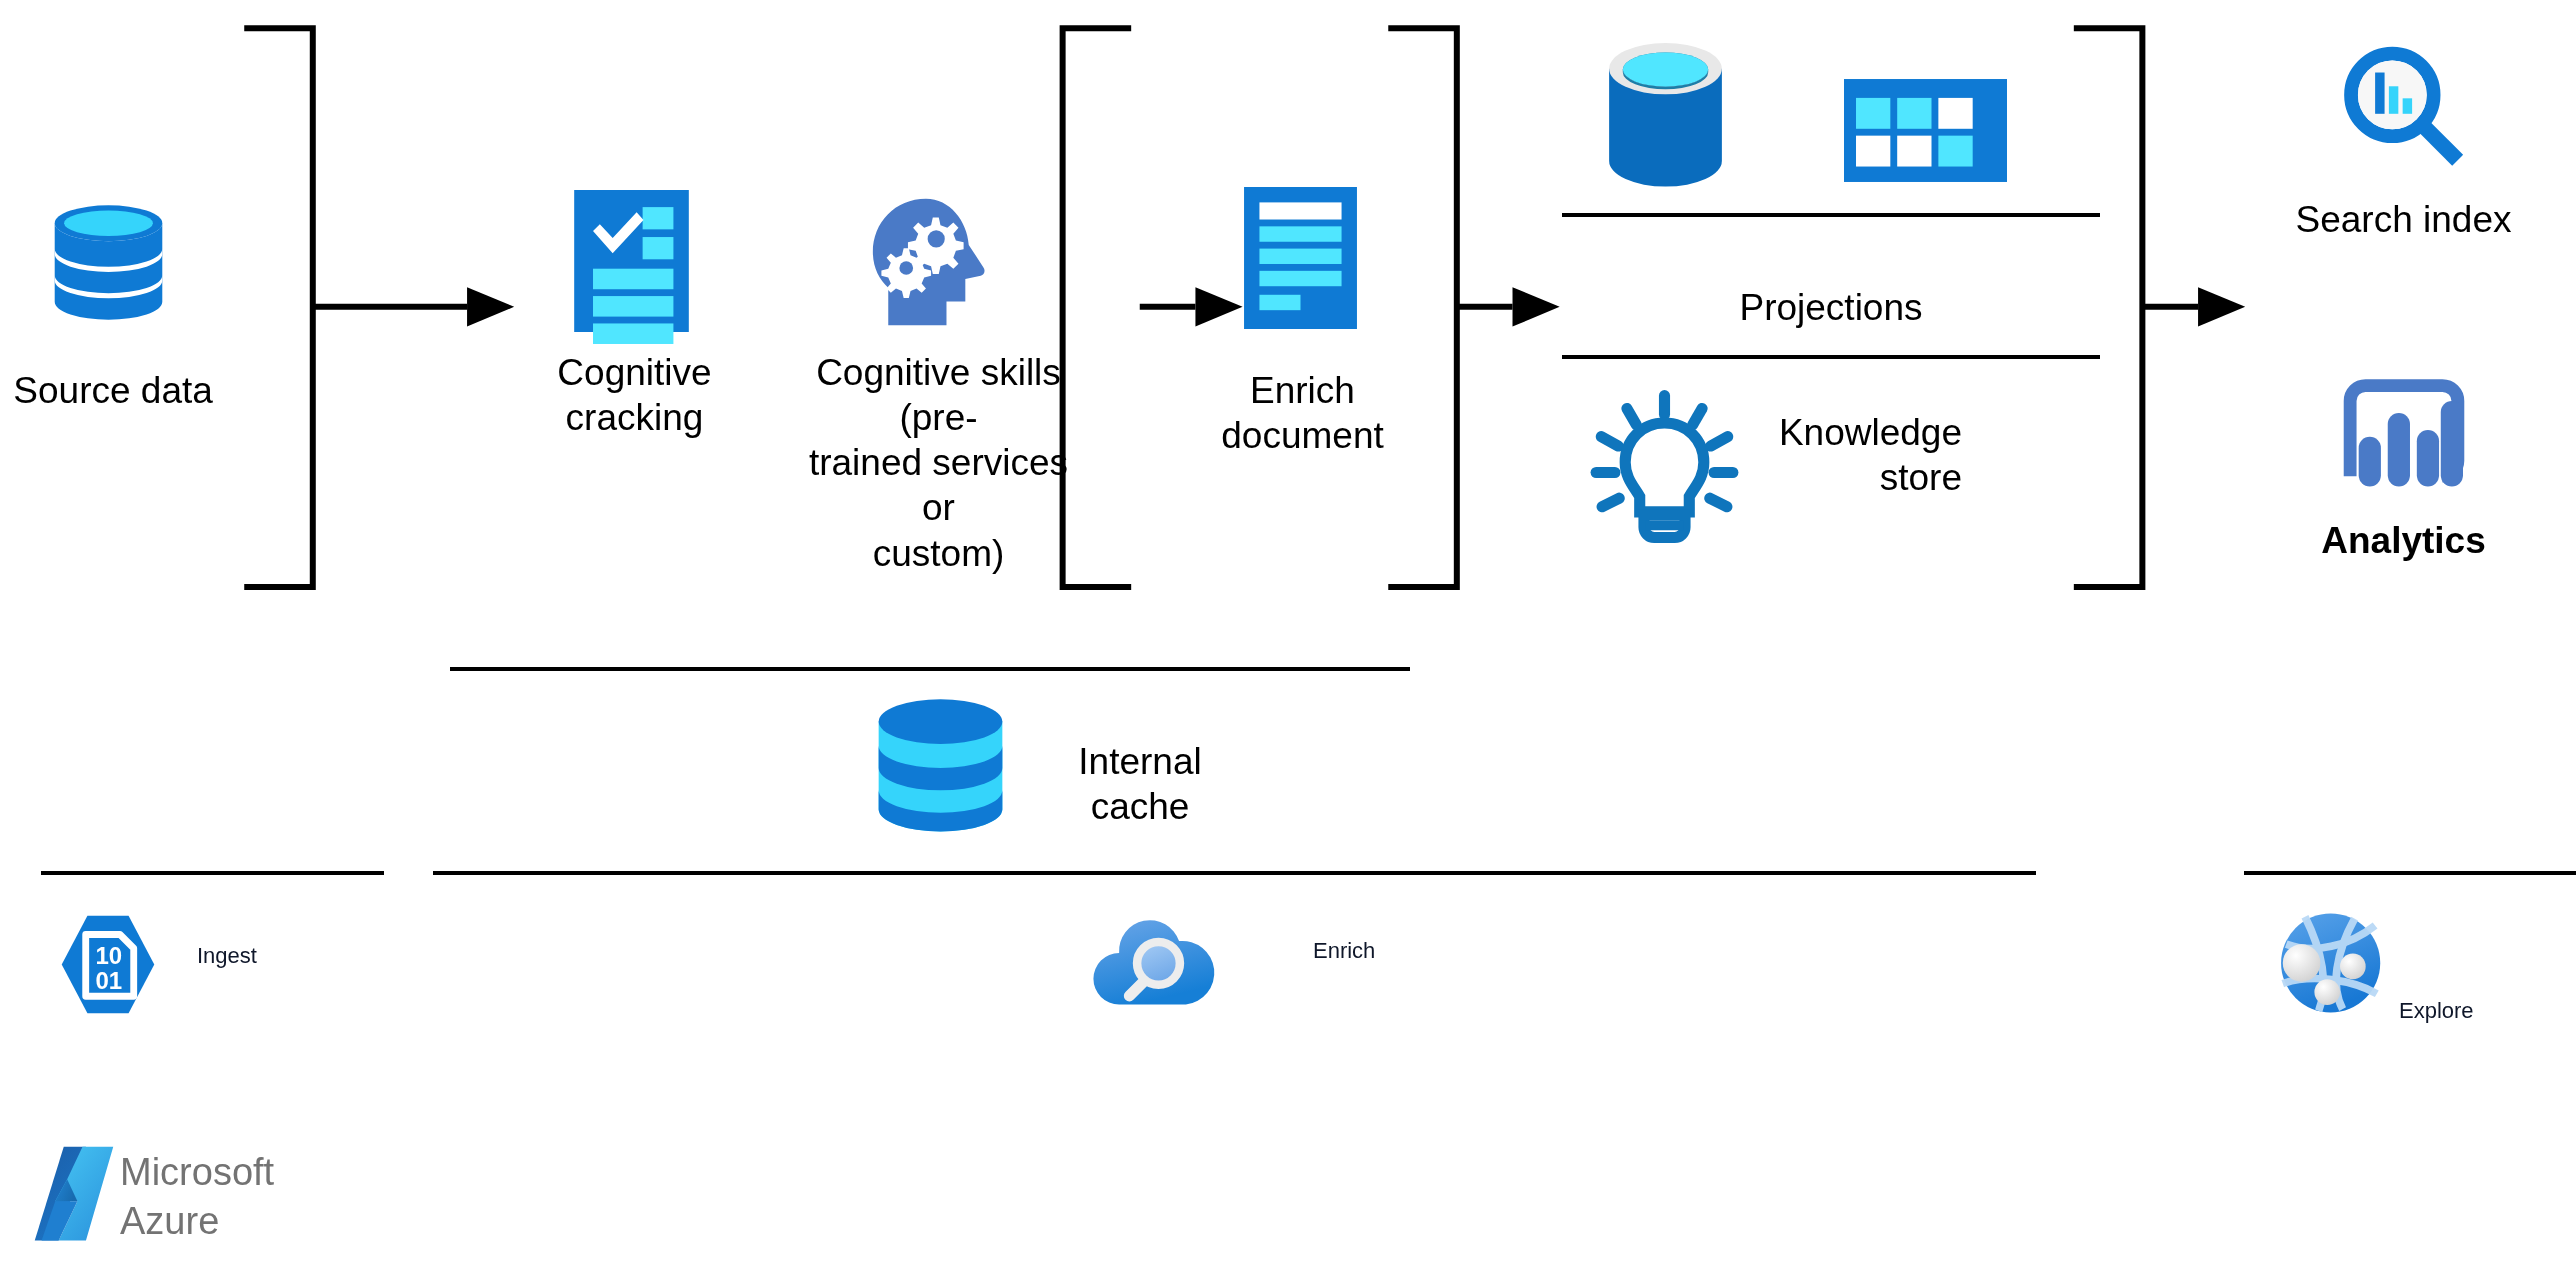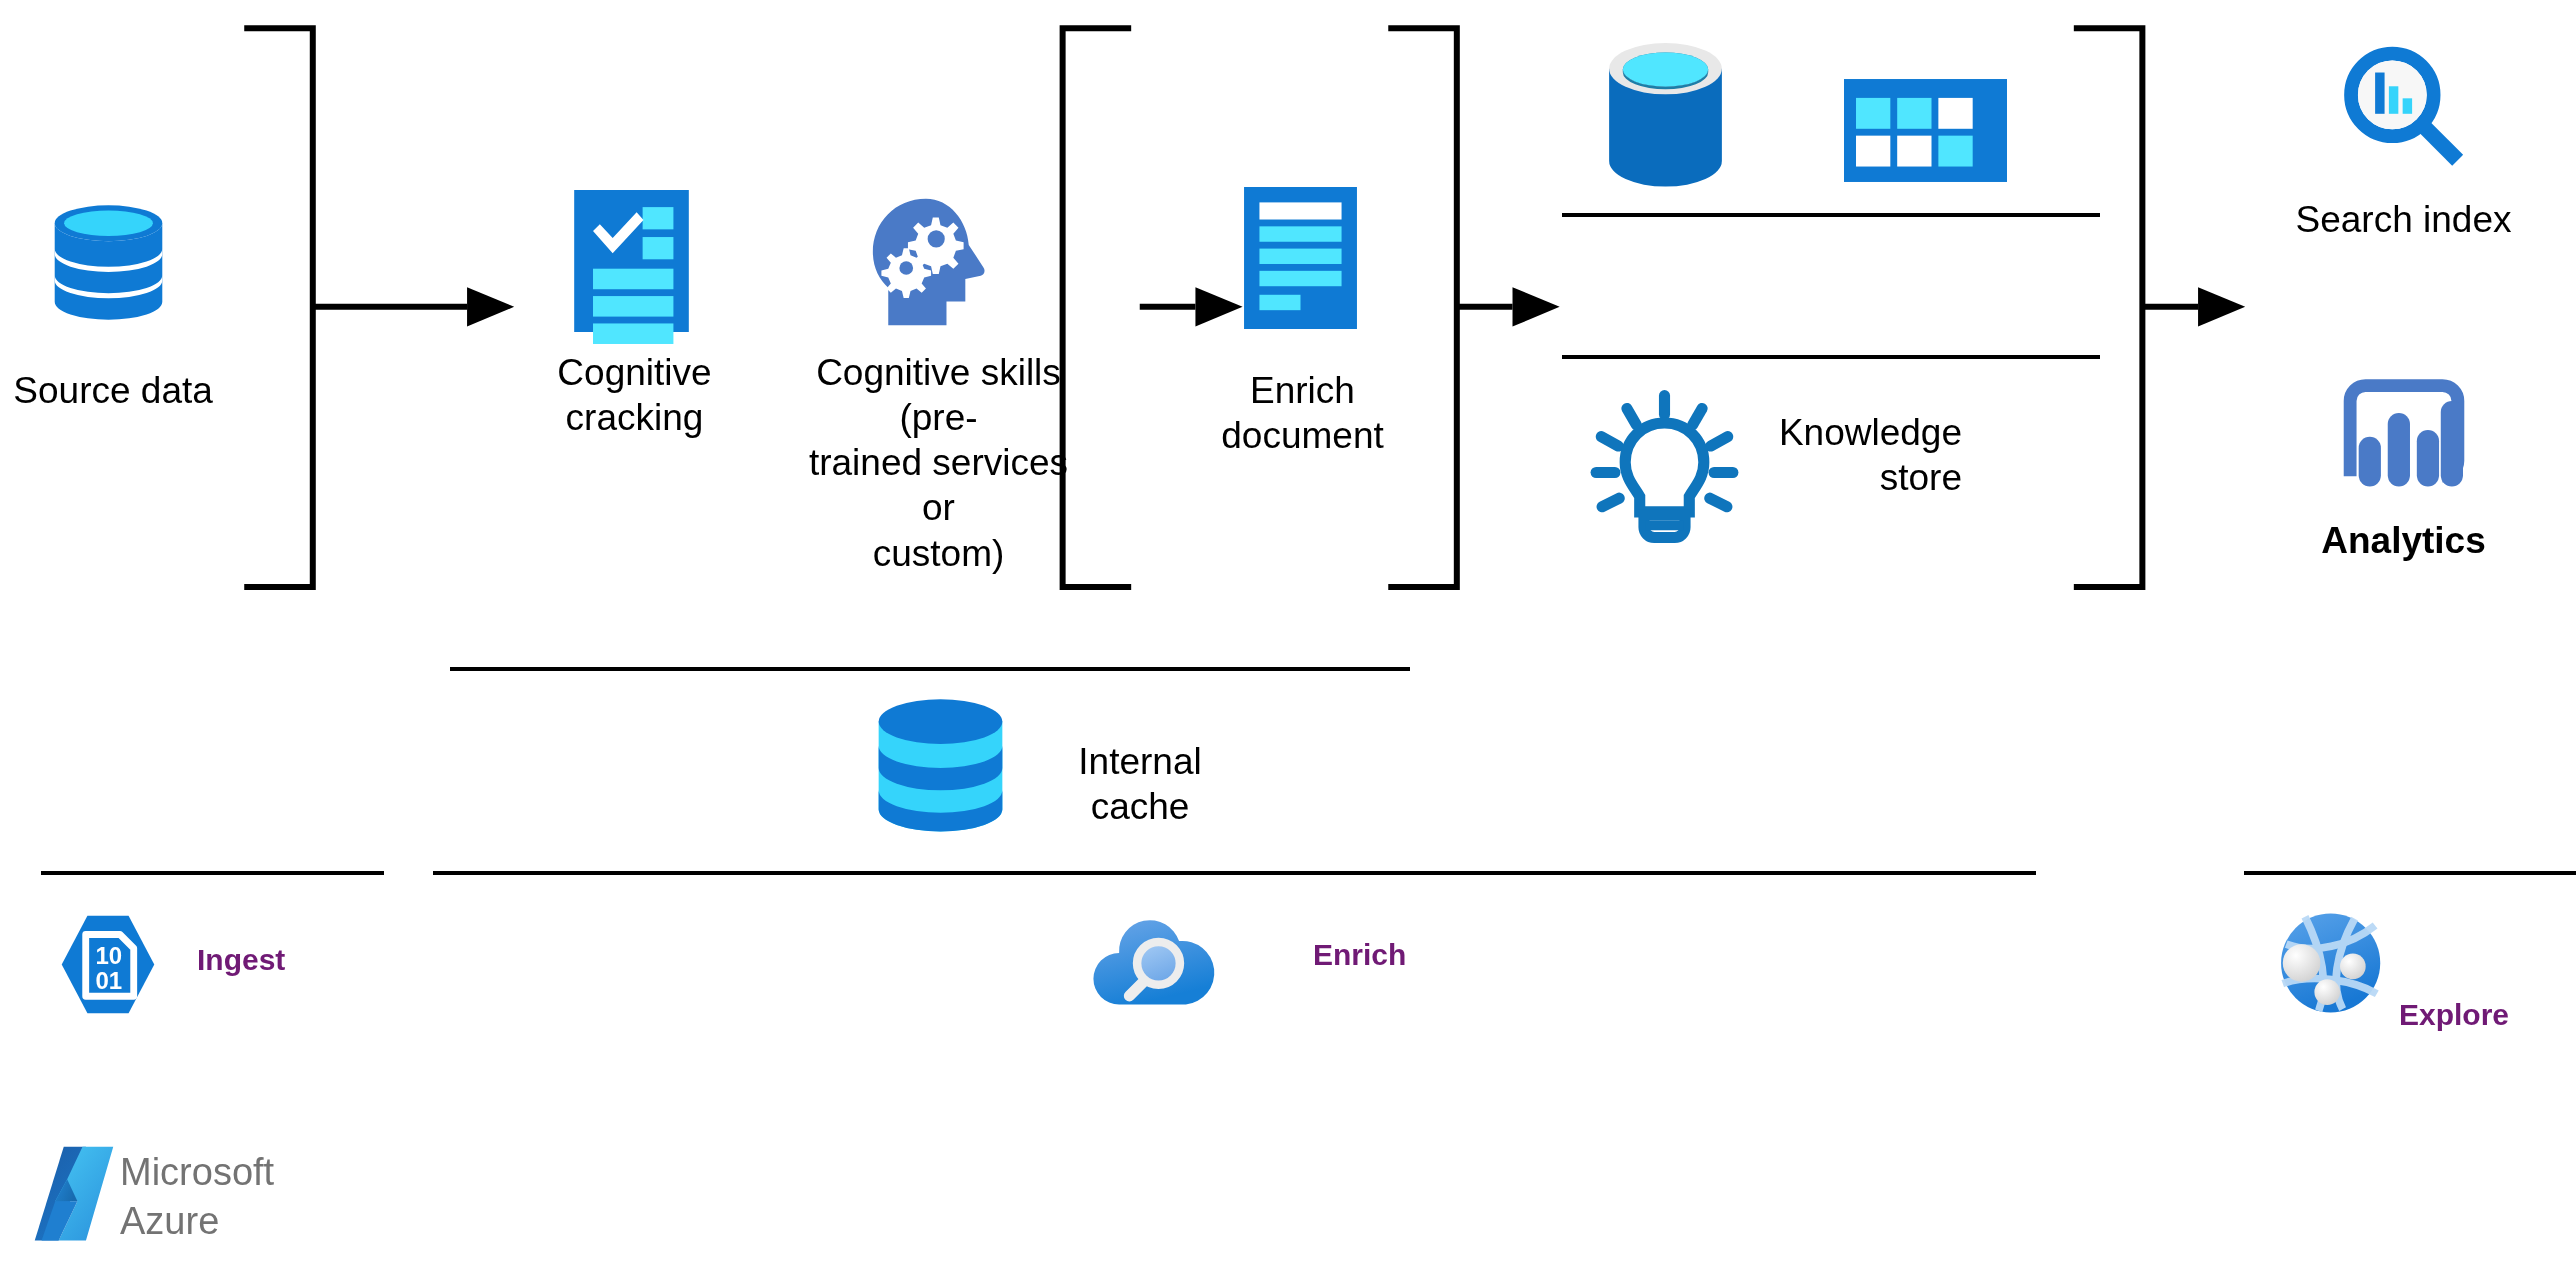--- a/index.html
+++ b/index.html
@@ -27,23 +27,23 @@
     position: absolute;
     text-align: center;
     font-size: 37px;
     line-height: 1.22;
     color: #000000;
     font-family: "Liberation Sans", sans-serif;
     white-space: pre-line;
   }
   .legend-label {
     position: absolute;
-    font-size: 30px;
-    font-weight: bold;
-    color: #701a75;
+    font-size: 22px;
+    font-weight: normal;
+    color: #0f172a;
     font-family: "Liberation Sans", sans-serif;
     white-space: nowrap;
   }
   .rule {
     position: absolute;
     background: #000000;
     height: 4.3px;
   }
   .azure-text {
     position: absolute;
@@ -149,20 +149,21 @@
       <rect x="0" y="0" width="190" height="120" fill="#0f7ad4"></rect>
       <rect x="14" y="22" width="40" height="36" fill="#50e6ff"></rect>
       <rect x="62" y="22" width="40" height="36" fill="#50e6ff"></rect>
       <rect x="110" y="22" width="40" height="36" fill="#ffffff"></rect>
       <rect x="14" y="66" width="40" height="36" fill="#ffffff"></rect>
       <rect x="62" y="66" width="40" height="36" fill="#ffffff"></rect>
       <rect x="110" y="66" width="40" height="36" fill="#50e6ff"></rect>
     </svg>
   </div>
   <div class="rule" style="left:1562px; top:213px; width:538px;"></div>
+  <div class="label" style="left:1562px; top:285px; width:538px;">Projections</div>
   <div class="rule" style="left:1562px; top:355px; width:538px;"></div>
 
   <div class="abs" style="left:1591px; top:387px; width:147px; height:154px;">
     <svg viewBox="0 0 172 180" style="width:147px;height:154px;">
       <g stroke="#0f75bc" stroke-width="13" stroke-linecap="round" fill="none">
         <line x1="86" y1="10" x2="86" y2="32"></line>
         <line x1="42" y1="25" x2="53" y2="44"></line>
         <line x1="130" y1="25" x2="119" y2="44"></line>
         <line x1="12" y1="58" x2="32" y2="69"></line>
         <line x1="160" y1="58" x2="140" y2="69"></line>

